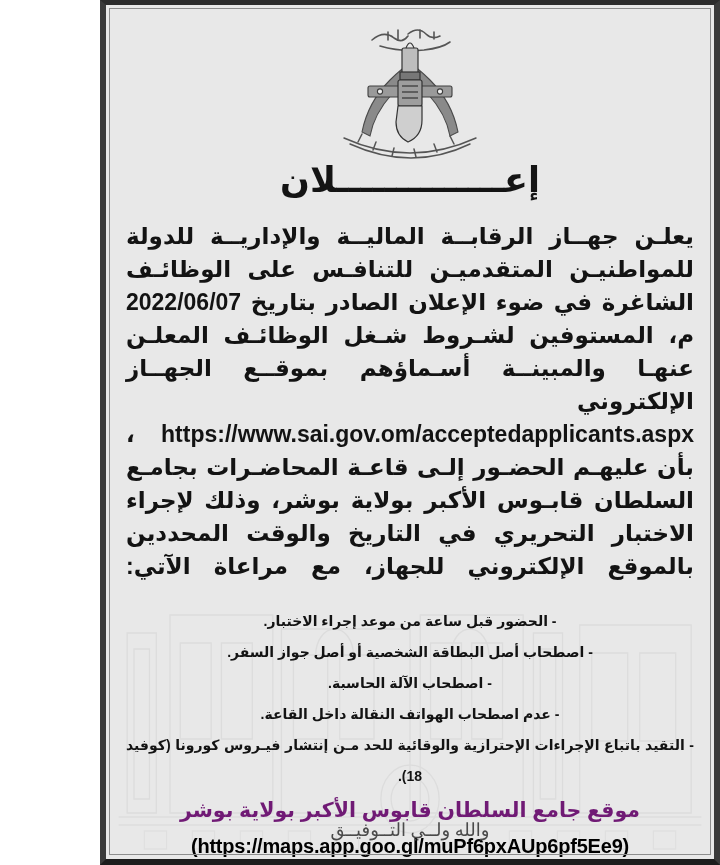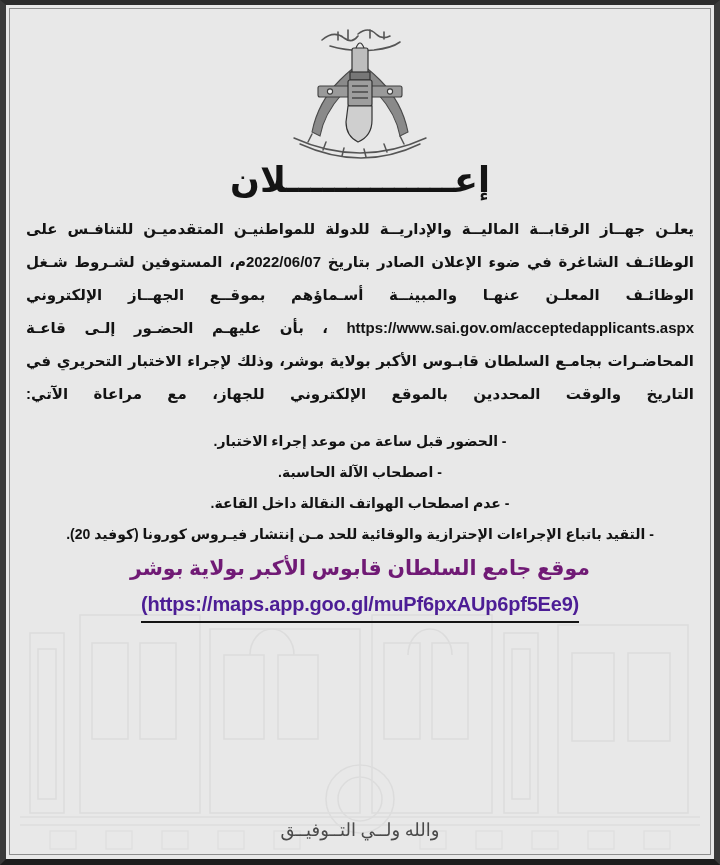--- a/index.html
+++ b/index.html
@@ -4,21 +4,21 @@
 <title>إعلان</title>
 <style>
   html, body {
     margin: 0;
     padding: 0;
     background: #ffffff;
   }
 
   .page {
     position: relative;
-    width: 720px;
+    width: 620px;
     height: 865px;
     box-sizing: border-box;
     background: #e8e8e8;
     overflow: hidden;
     font-family: "Liberation Sans", "DejaVu Sans", sans-serif;
   }
 
   
   .frame-outer {
     position: absolute;
@@ -87,21 +87,21 @@
     letter-spacing: 0;
     line-height: 1;
     white-space: pre;
   }
 
   
   .body-par {
     direction: rtl;
     text-align: justify;
     text-align-last: justify;
-    font-size: 15px;
+    font-size: 23px;
     font-weight: 700;
     line-height: 33px;
     color: #131313;
     padding: 0 4px;
     word-spacing: 1px;
   }
   .body-par .ltr {
     direction: ltr;
     unicode-bidi: embed;
     display: inline-block;
@@ -143,21 +143,21 @@
   .map-line {
     direction: ltr;
     text-align: center;
     margin-top: 10px;
     padding: 0 4px;
   }
   .map-url {
     display: inline-block;
     font-size: 20px;
     font-weight: 700;
-    color: #4c1d95;
+    color: #000000;
     border-bottom: 2px solid #141414;
     padding-bottom: 5px;
     letter-spacing: -0.2px;
   }
 
   
   .footer-line {
     position: absolute;
     left: 0;
     right: 0;
@@ -264,23 +264,24 @@
     </div>
 
     <div class="title-row">
       <span class="title-text">إعــــــــــــــلان</span>
     </div>
 
     <p class="body-par"><span>يعلـن جهــاز الرقابــة الماليــة والإداريــة للدولة للمواطنيـن المتقدميـن للتنافـس على الوظائـف الشاغرة في ضوء الإعلان الصادر بتاريخ </span><span class="ltr">2022/06/07</span><span>م، المستوفين لشـروط شـغل الوظائـف المعلـن عنهـا والمبينــة أسـماؤهم بموقــع الجهــاز الإلكتروني </span><span class="ltr">https://www.sai.gov.om/acceptedapplicants.aspx</span><span> ، بأن عليهـم الحضـور إلـى قاعـة المحاضـرات بجامـع السلطان قابـوس الأكبر بولاية بوشر، وذلك لإجراء الاختبار التحريري في التاريخ والوقت المحددين بالموقع الإلكتروني للجهاز، مع مراعاة الآتي:</span></p>
 
     <ul class="req-list">
       <li class="req-item">- الحضور قبل ساعة من موعد إجراء الاختبار.</li>
+      <li class="req-item">- اصطحاب أصل البطاقة الشخصية أو أصل جواز السفر.</li>
       <li class="req-item">- اصطحاب الآلة الحاسبة.</li>
       <li class="req-item">- عدم اصطحاب الهواتف النقالة داخل القاعة.</li>
-      <li class="req-item long">- التقيد باتباع الإجراءات الإحترازية والوقائية للحد مـن إنتشار فيـروس كورونا (كوفيد 20).</li>
+      <li class="req-item long">- التقيد باتباع الإجراءات الإحترازية والوقائية للحد مـن إنتشار فيـروس كورونا (كوفيد 18).</li>
     </ul>
 
     <div class="venue-line">موقع جامع السلطان قابوس الأكبر بولاية بوشر</div>
 
     <div class="map-line">
       <span class="map-url">(https://maps.app.goo.gl/muPf6pxAUp6pf5Ee9)</span>
     </div>
 
   </div>
 

